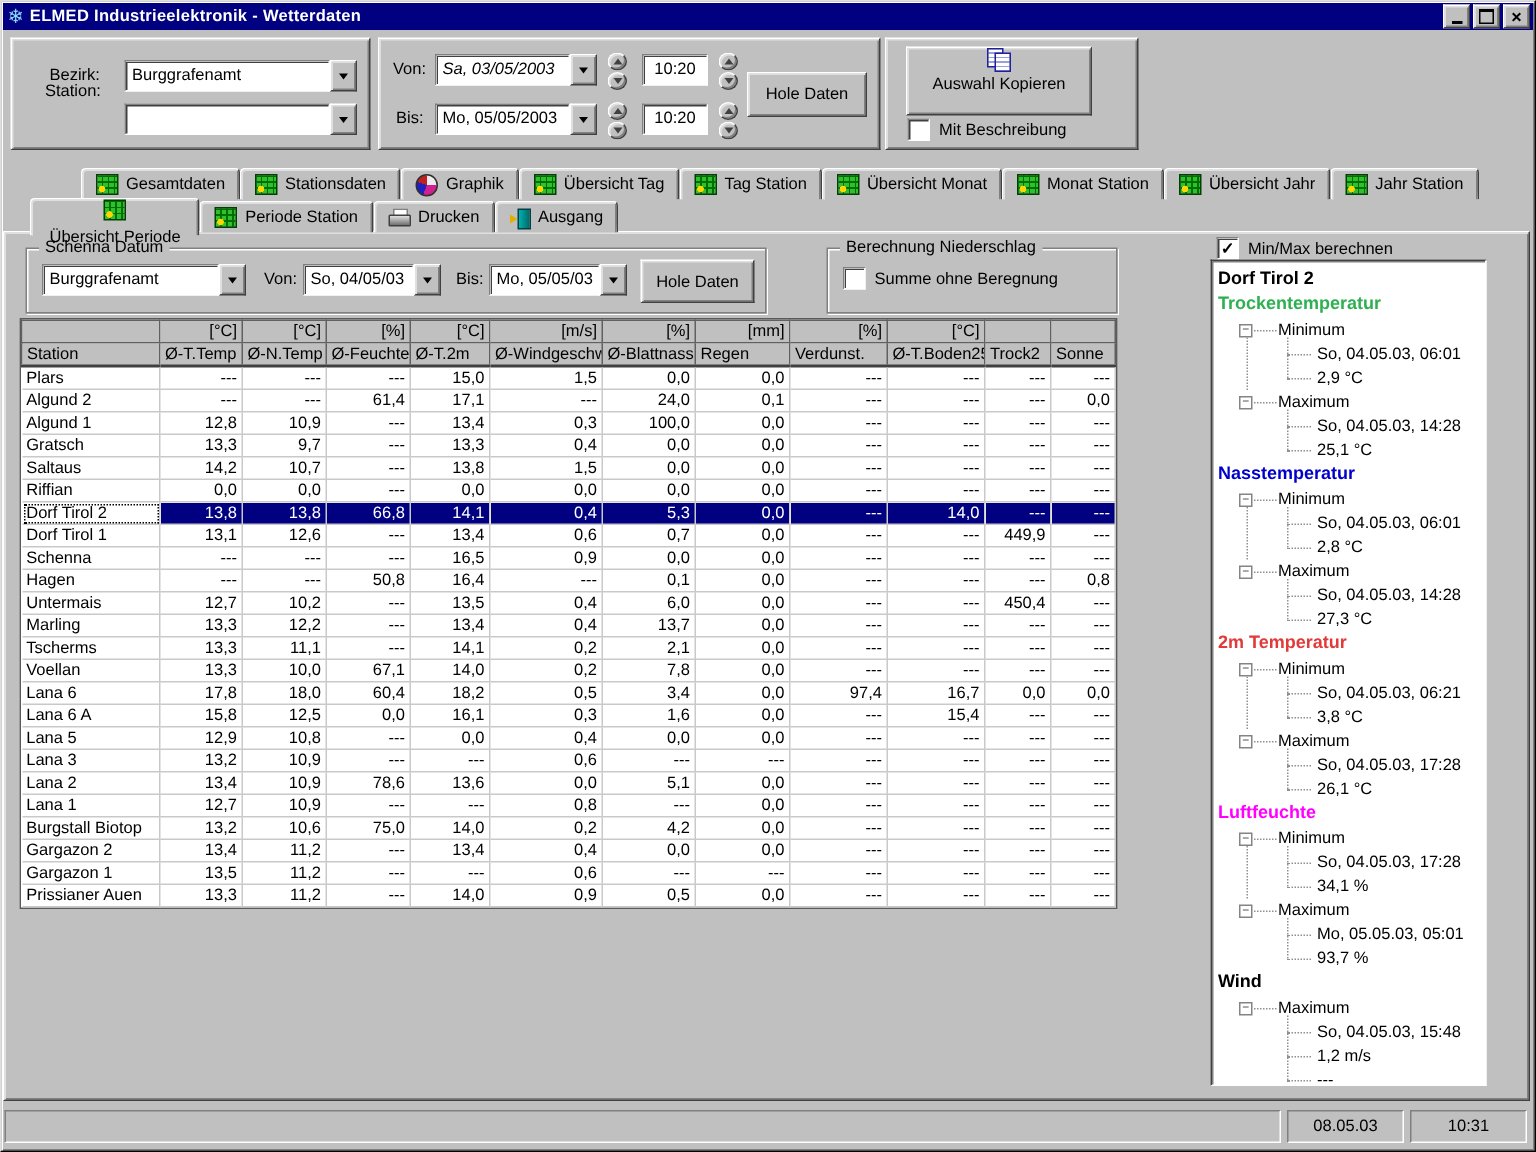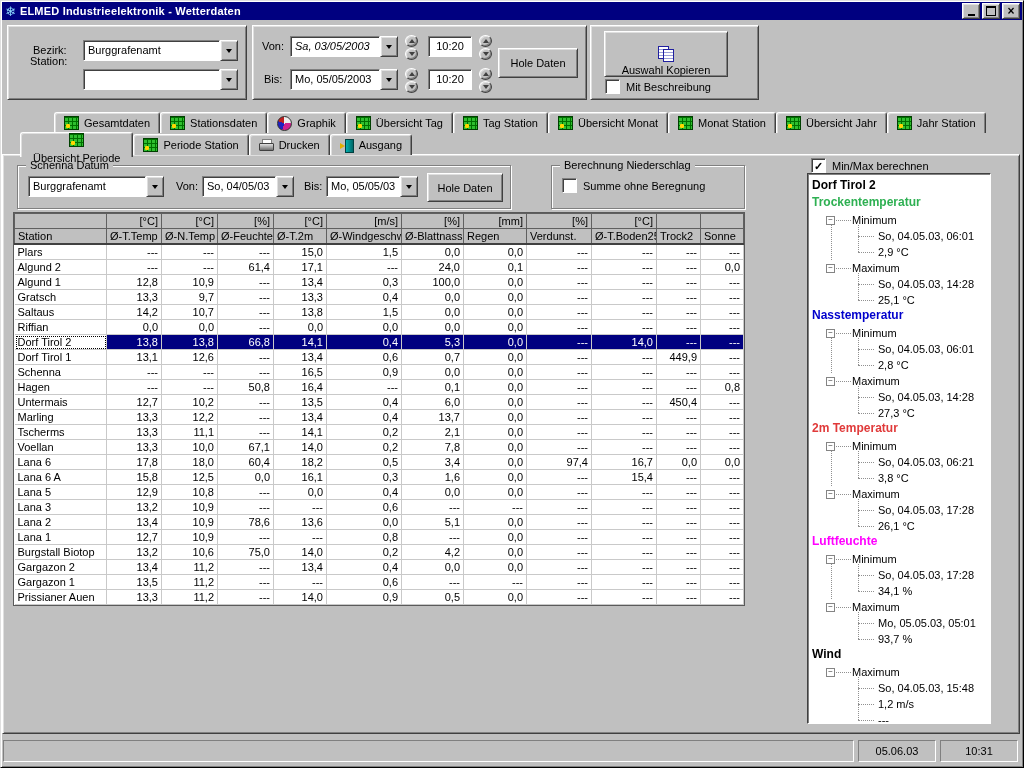--- a/index.html
+++ b/index.html
@@ -47,21 +47,21 @@
   .arr-up-s { width:0; height:0; border:3px solid transparent; border-bottom:4px solid #404040; margin-bottom:3px; }
   .arr-dn-s { width:0; height:0; border:3px solid transparent; border-top:4px solid #404040; margin-top:3px; }
 
   .timefield { height:21px; box-sizing:border-box; background:#fff; border:1px solid;
     border-color:#808080 #fff #fff #808080; box-shadow: inset 1px 1px 0 #404040;
     text-align:center; padding-top:3px; }
   .spin { width:13px; height:22px; display:flex; flex-direction:column; gap:1px; }
   .spin > span { flex:1; border-radius:50%; display:grid; place-items:center; }
 
   .btn { display:grid; place-items:center; cursor:default; }
-  .btn-copy { display:flex; flex-direction:column; align-items:center; justify-content:flex-end; gap:2px; }
+  .btn-copy { display:flex; flex-direction:column; align-items:center; justify-content:flex-start; gap:2px; }
 
   .checkbox { width:13px; height:13px; background:#fff; border:1px solid;
     border-color:#808080 #fff #fff #808080; box-shadow: inset 1px 1px 0 #404040;
     display:grid; place-items:center; font-size:11px; font-weight:bold; line-height:10px; }
 
   
   .ticon { display:inline-block; flex:none; }
   .icon-grid { width:13px; height:12px; border:1px solid #004000;
     background:
       radial-gradient(circle at 3px 9px, #ffd700 0 2px, rgba(0,0,0,0) 2.4px),
@@ -874,18 +874,18 @@
               <td class="num">---</td>
             </tr>
           </tbody>
       </table>
     </div>
 
   </div>
 
   <div class="statusbar">
     <div class="status-cell" style="left:3px; width:851px;"></div>
-    <div class="status-cell" style="left:858px; width:78px;">05.06.03</div>
+    <div class="status-cell" style="left:858px; width:78px;">08.05.03</div>
     <div class="status-cell" style="left:940px; width:78px;">10:31</div>
   </div>
 
   <div class="win-edge"></div>
 </div>
 
 </body></html>

